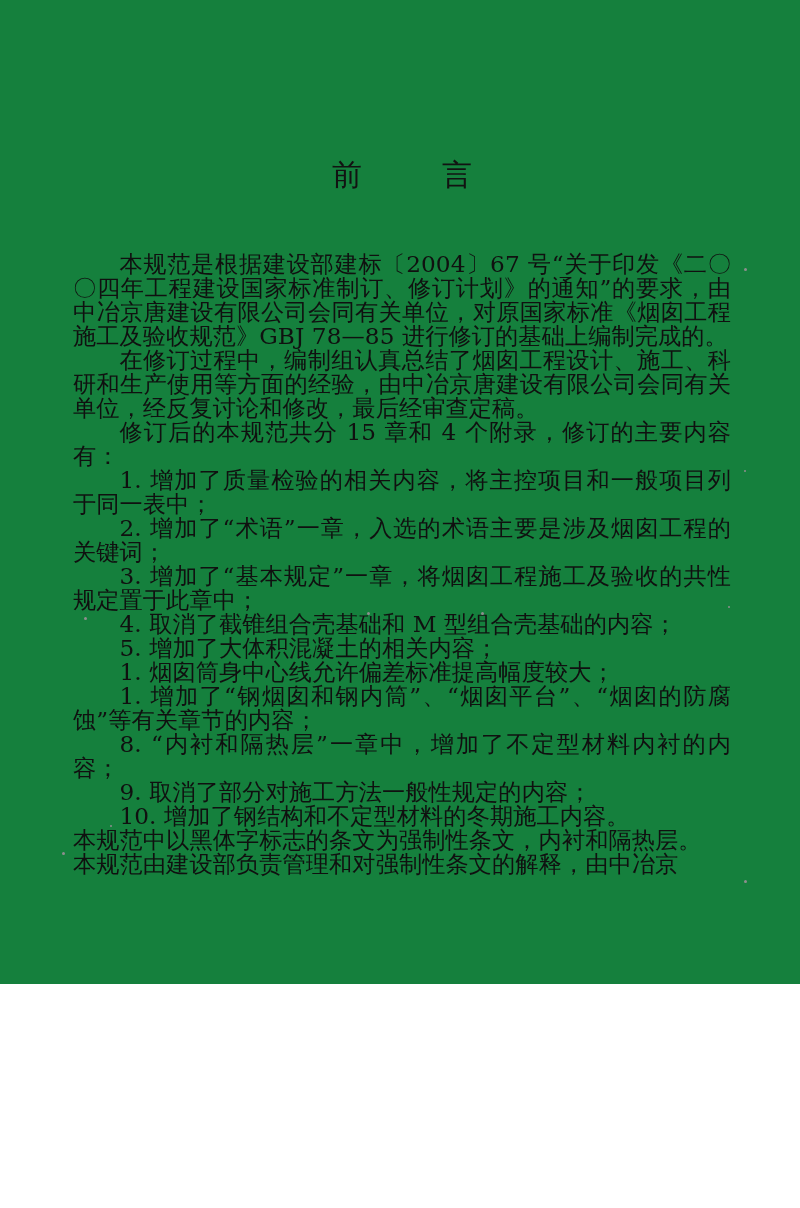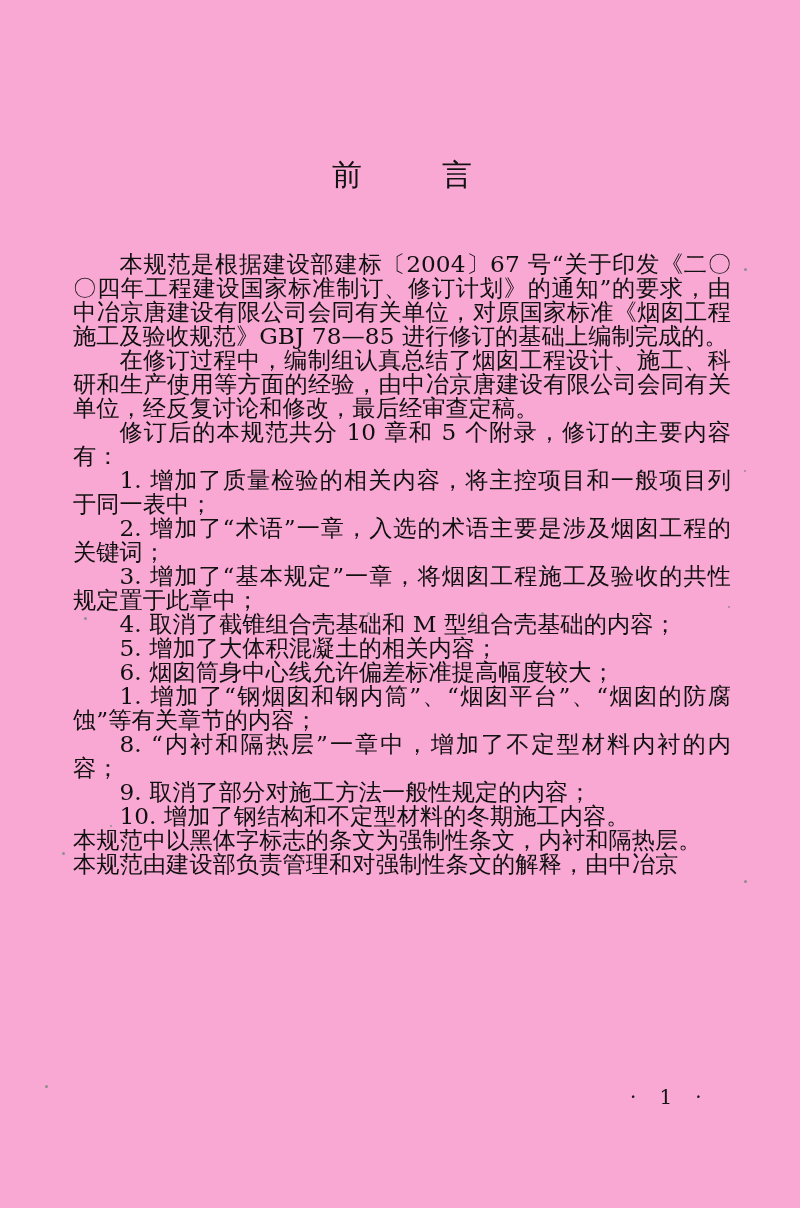--- a/index.html
+++ b/index.html
@@ -8,22 +8,22 @@
     padding: 0;
     background: #ffffff;
   }
   body {
     font-family: "DejaVu Serif", "Liberation Serif", serif;
     color: #000000;
   }
   #page {
     position: relative;
     width: 800px;
-    height: 1208px;
-    background: #f9a8d4;
+    height: 984px;
+    background: #15803d;
     overflow: hidden;
     margin: 0 auto;
   }
   
   #content {
     position: absolute;
     left: 73px;
     top: 160px;
     width: 658px;
   }
@@ -81,27 +81,27 @@
 
 <div id="page">
 
   <div id="content">
 
     <h1 class="doc-title">前　　言</h1>
 
     <div id="paragraphs">
         <p class="para indent">本规范是根据建设部建标〔2004〕67 号“关于印发《二〇〇四年工程建设国家标准制订、修订计划》的通知”的要求，由中冶京唐建设有限公司会同有关单位，对原国家标准《烟囱工程施工及验收规范》GBJ 78—85 进行修订的基础上编制完成的。</p>
         <p class="para indent">在修订过程中，编制组认真总结了烟囱工程设计、施工、科研和生产使用等方面的经验，由中冶京唐建设有限公司会同有关单位，经反复讨论和修改，最后经审查定稿。</p>
-        <p class="para indent">修订后的本规范共分 10 章和 5 个附录，修订的主要内容有：</p>
+        <p class="para indent">修订后的本规范共分 15 章和 4 个附录，修订的主要内容有：</p>
         <p class="para indent">1. 增加了质量检验的相关内容，将主控项目和一般项目列于同一表中；</p>
         <p class="para indent">2. 增加了“术语”一章，入选的术语主要是涉及烟囱工程的关键词；</p>
         <p class="para indent">3. 增加了“基本规定”一章，将烟囱工程施工及验收的共性规定置于此章中；</p>
         <p class="para indent">4. 取消了截锥组合壳基础和 M 型组合壳基础的内容；</p>
         <p class="para indent">5. 增加了大体积混凝土的相关内容；</p>
-        <p class="para indent">6. 烟囱筒身中心线允许偏差标准提高幅度较大；</p>
+        <p class="para indent">1. 烟囱筒身中心线允许偏差标准提高幅度较大；</p>
         <p class="para indent">1. 增加了“钢烟囱和钢内筒”、“烟囱平台”、“烟囱的防腐蚀”等有关章节的内容；</p>
         <p class="para indent">8. “内衬和隔热层”一章中，增加了不定型材料内衬的内容；</p>
         <p class="para indent">9. 取消了部分对施工方法一般性规定的内容；</p>
         <p class="para indent">10. 增加了钢结构和不定型材料的冬期施工内容。</p>
         <p class="para noindent">本规范中以黑体字标志的条文为强制性条文，内衬和隔热层。</p>
         <p class="para noindent">本规范由建设部负责管理和对强制性条文的解释，由中冶京</p>
       </div>
 
   </div>
 

